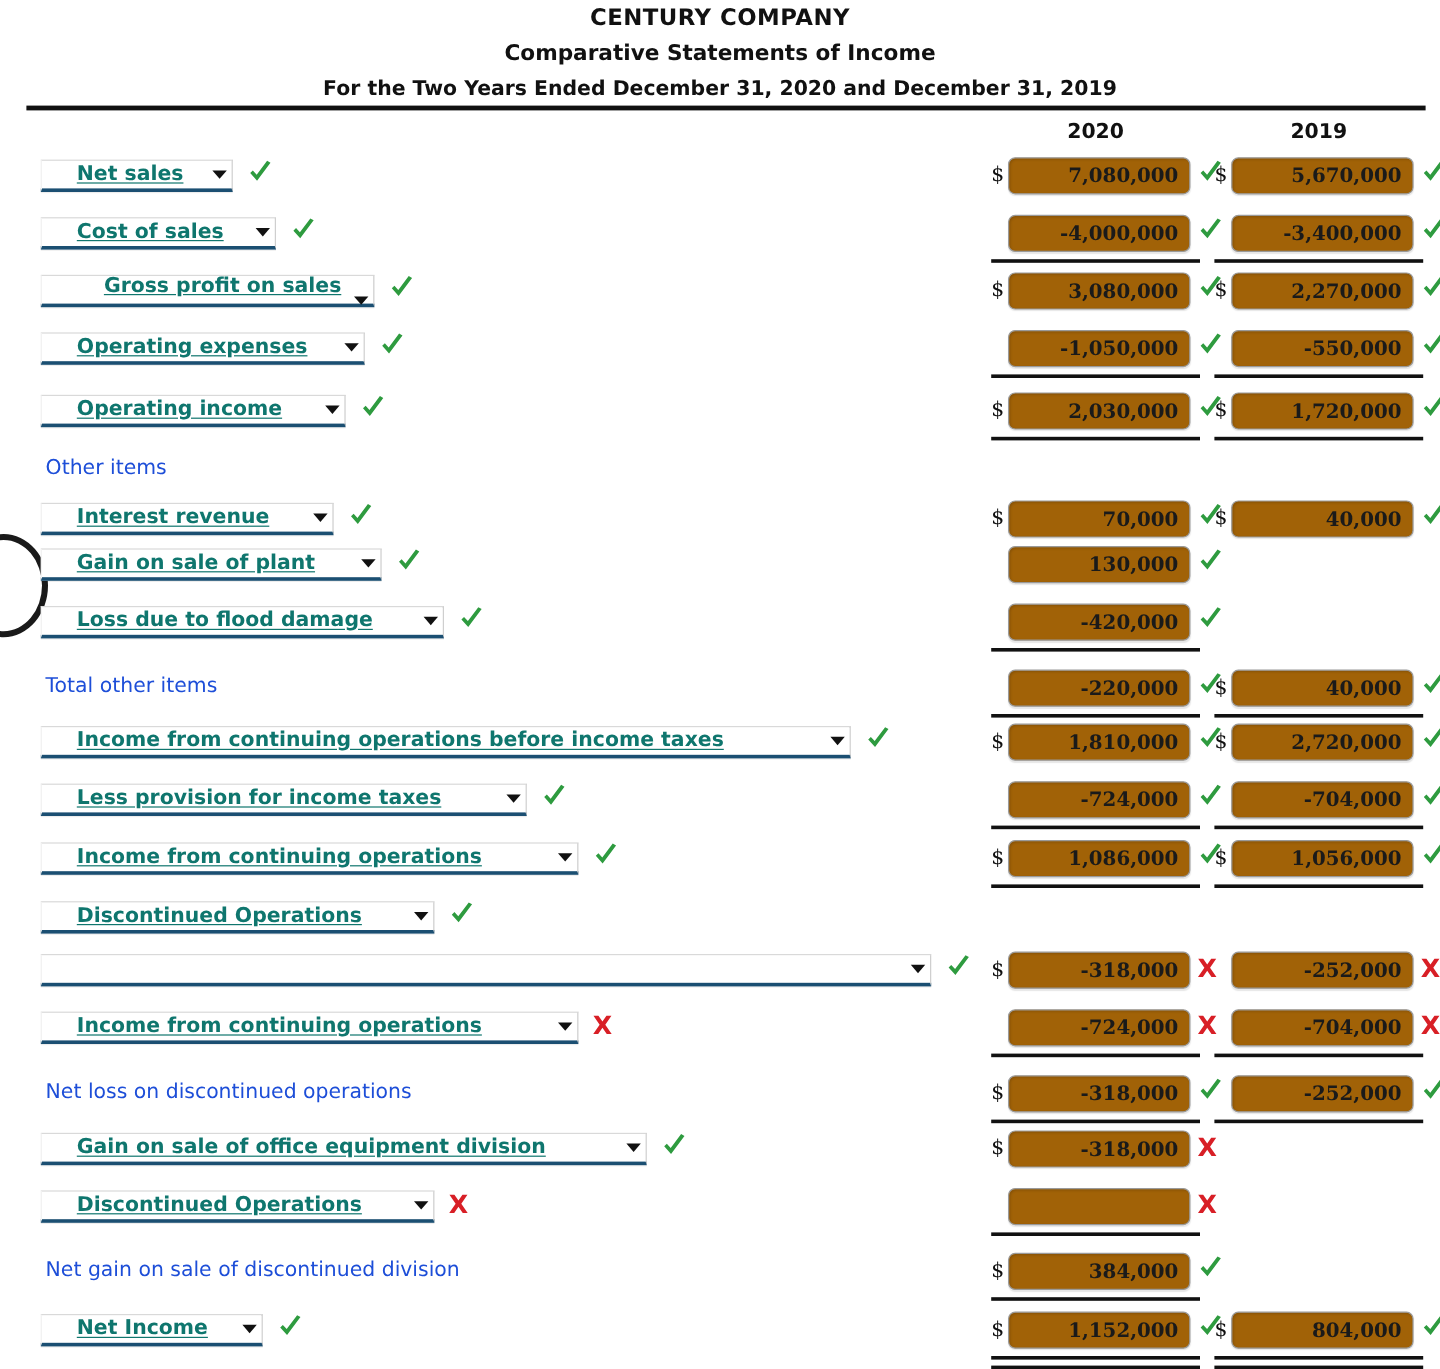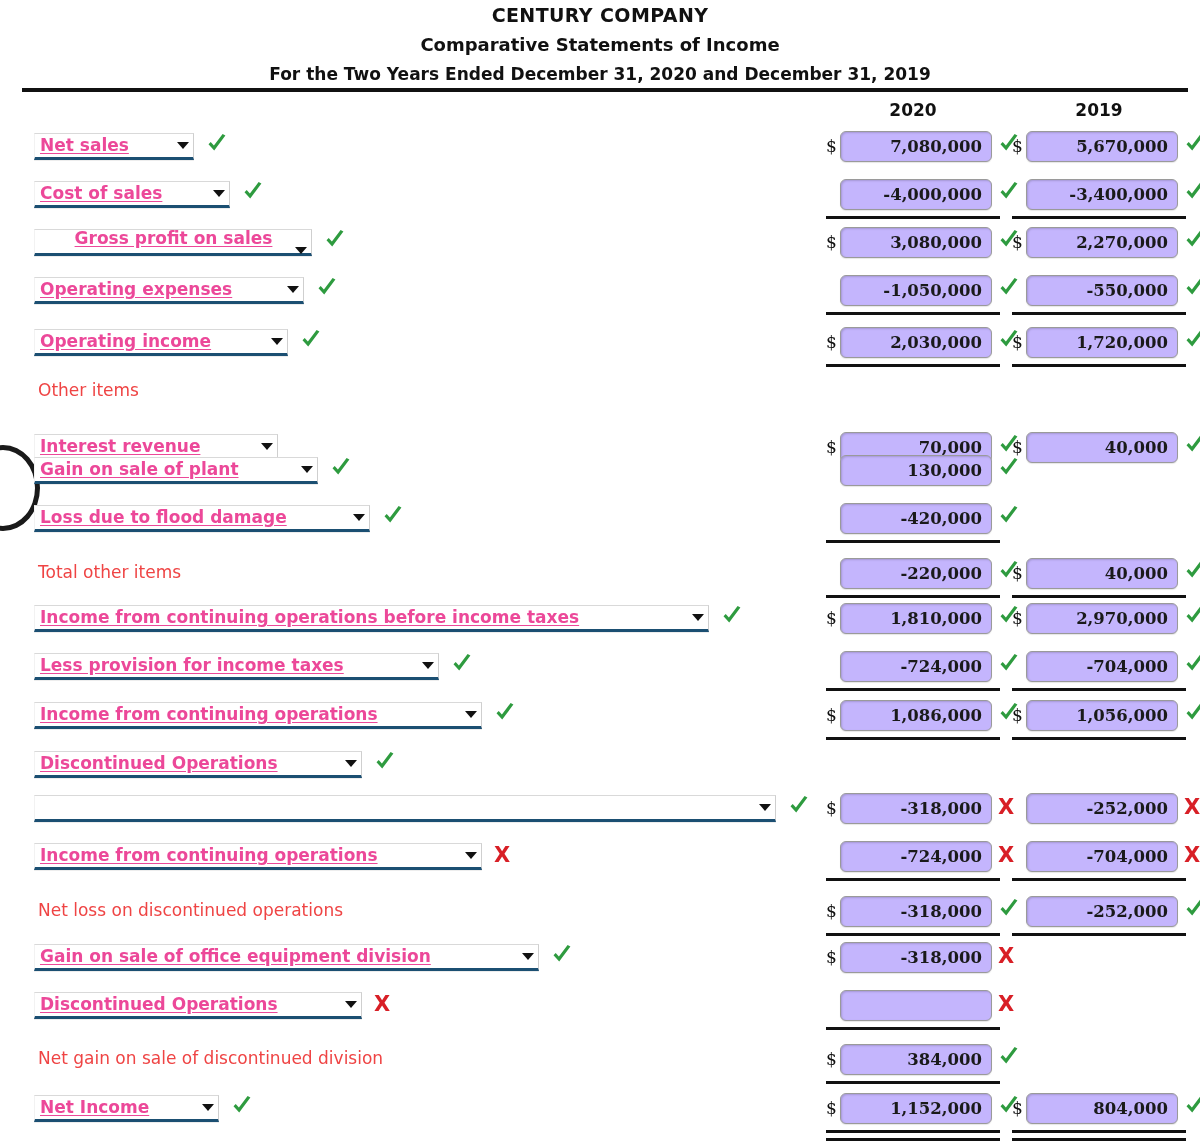--- a/index.html
+++ b/index.html
@@ -33,38 +33,39 @@
     border-top:1px solid #d9d9d9;
     border-right:1px solid #cfcfcf;
     border-left:1px solid #f2f2f2;
     border-bottom:3px solid #1b4f72;
     display:flex;align-items:center;
     padding:0 4px 0 5px;
     box-shadow:0 1px 0 rgba(0,0,0,.07);
   }
   .sel .txt{
     font-weight:bold;font-size:17px;line-height:17px;
-    color:#ec4899;
+    color:#0f766e;
     text-decoration:underline;
     text-underline-offset:2px;
     white-space:nowrap;
     flex:0 0 auto;
+    margin-left:24px;
   }
   .sel .arrow{
     margin-left:auto;flex:0 0 auto;
     width:0;height:0;
     border-left:6px solid transparent;
     border-right:6px solid transparent;
     border-top:7px solid #111;
   }
 
   
   .plain{
     position:absolute;left:38px;top:2px;
-    font-size:17px;color:#ef4444;white-space:nowrap;
+    font-size:17px;color:#1d4ed8;white-space:nowrap;
   }
 
   
   .lmark{position:absolute;top:-1px;}
 
   
   .chk{
     display:inline-block;width:22px;height:26px;position:relative;
   }
   .chk svg{display:block;}
@@ -77,21 +78,21 @@
   .cell{position:absolute;top:-2px;width:174px;height:32px;}
   .cell.y20{left:826px;}
   .cell.y19{left:1012px;}
   .dollar{
     position:absolute;left:0;top:5px;font-size:17px;font-weight:normal;
     color:#111;font-family:"DejaVu Serif","Liberation Serif",serif;
   }
   .inputbox{
     position:absolute;left:14px;top:0;width:152px;height:31px;
     box-sizing:border-box;
-    background:#c4b5fd;
+    background:#a16207;
     border:1px solid #9a9a9a;
     border-radius:6px;
     box-shadow:inset 1px 1px 2px rgba(0,0,0,.16),0 1px 1px rgba(0,0,0,.10);
     display:flex;align-items:center;justify-content:flex-end;
     padding-right:9px;
   }
   .inputbox span{
     font-family:"DejaVu Serif","Liberation Serif",serif;
     font-weight:bold;font-size:16.5px;color:#1a1a1a;white-space:nowrap;
   }
@@ -248,21 +249,21 @@
           </div>
           <span class="chk cmark" style="position: absolute; left: 172px; top: 1px;">
             <svg width="22" height="24" viewBox="0 0 22 24" aria-hidden="true">
               <path d="M2.5 12.2 L8.2 18.6 L19.4 3.6 L16.6 2.0 L7.9 13.6 L4.7 10.1 Z" fill="#2e9b3f"></path>
             </svg>
           </span>
         </div><div class="urule y19" style="top: 35px;"></div></div>
       <div class="row" style="top: 378px;">
         <div class="plain">Other items</div>
       </div>
-      <div class="row" style="top: 434px; text-align: right;"><div class="sel" style="width: 244px;">
+      <div class="row" style="top: 419px;"><div class="sel" style="width: 244px;">
           <span class="txt">Interest revenue</span>
           <span class="arrow"></span>
         </div><span class="chk lmark" style="left: 290px;"><svg width="22" height="24" viewBox="0 0 22 24" aria-hidden="true">
             <path d="M2.5 12.2 L8.2 18.6 L19.4 3.6 L16.6 2.0 L7.9 13.6 L4.7 10.1 Z" fill="#2e9b3f"></path>
           </svg></span><div class="cell y20">
           <span class="dollar">$</span>
           <div class="inputbox">
             <span>70,000</span>
           </div>
           <span class="chk cmark" style="position: absolute; left: 172px; top: 1px;">
@@ -348,21 +349,21 @@
             <span>1,810,000</span>
           </div>
           <span class="chk cmark" style="position: absolute; left: 172px; top: 1px;">
             <svg width="22" height="24" viewBox="0 0 22 24" aria-hidden="true">
               <path d="M2.5 12.2 L8.2 18.6 L19.4 3.6 L16.6 2.0 L7.9 13.6 L4.7 10.1 Z" fill="#2e9b3f"></path>
             </svg>
           </span>
         </div><div class="cell y19">
           <span class="dollar">$</span>
           <div class="inputbox">
-            <span>2,970,000</span>
+            <span>2,720,000</span>
           </div>
           <span class="chk cmark" style="position: absolute; left: 172px; top: 1px;">
             <svg width="22" height="24" viewBox="0 0 22 24" aria-hidden="true">
               <path d="M2.5 12.2 L8.2 18.6 L19.4 3.6 L16.6 2.0 L7.9 13.6 L4.7 10.1 Z" fill="#2e9b3f"></path>
             </svg>
           </span>
         </div></div>
       <div class="row" style="top: 653px;"><div class="sel" style="width: 405px;">
           <span class="txt">Less provision for income taxes</span>
           <span class="arrow"></span>

